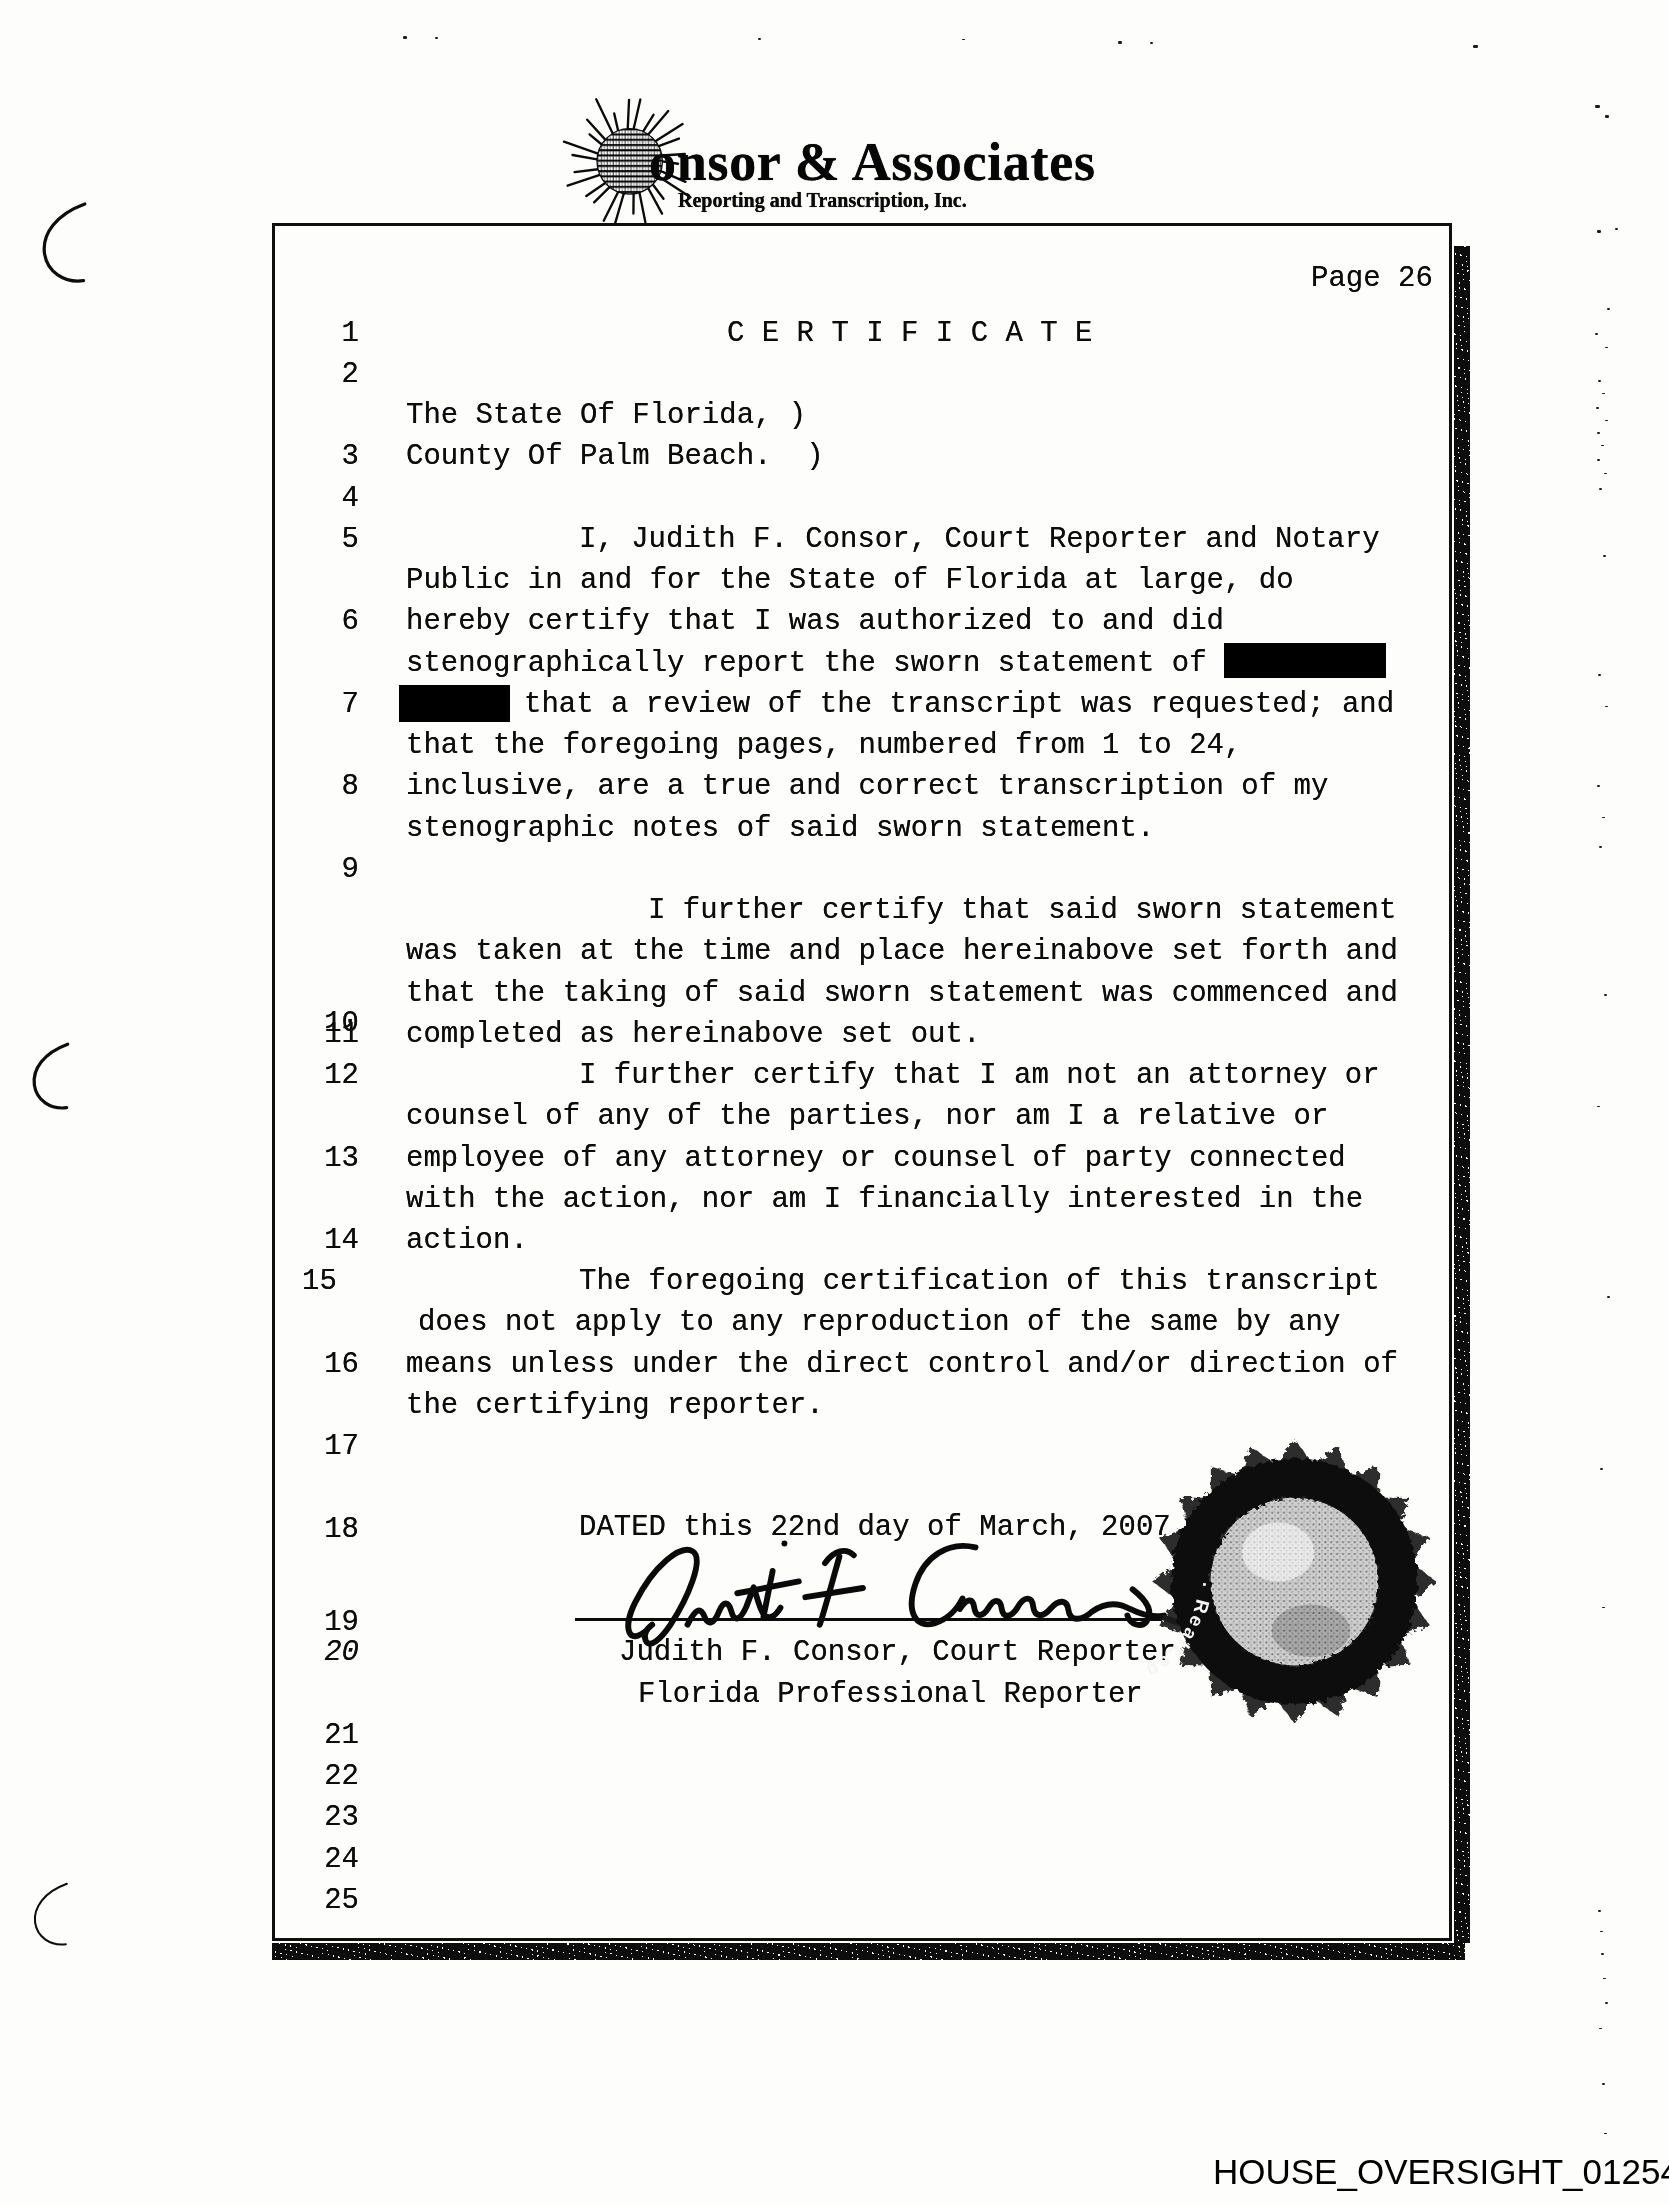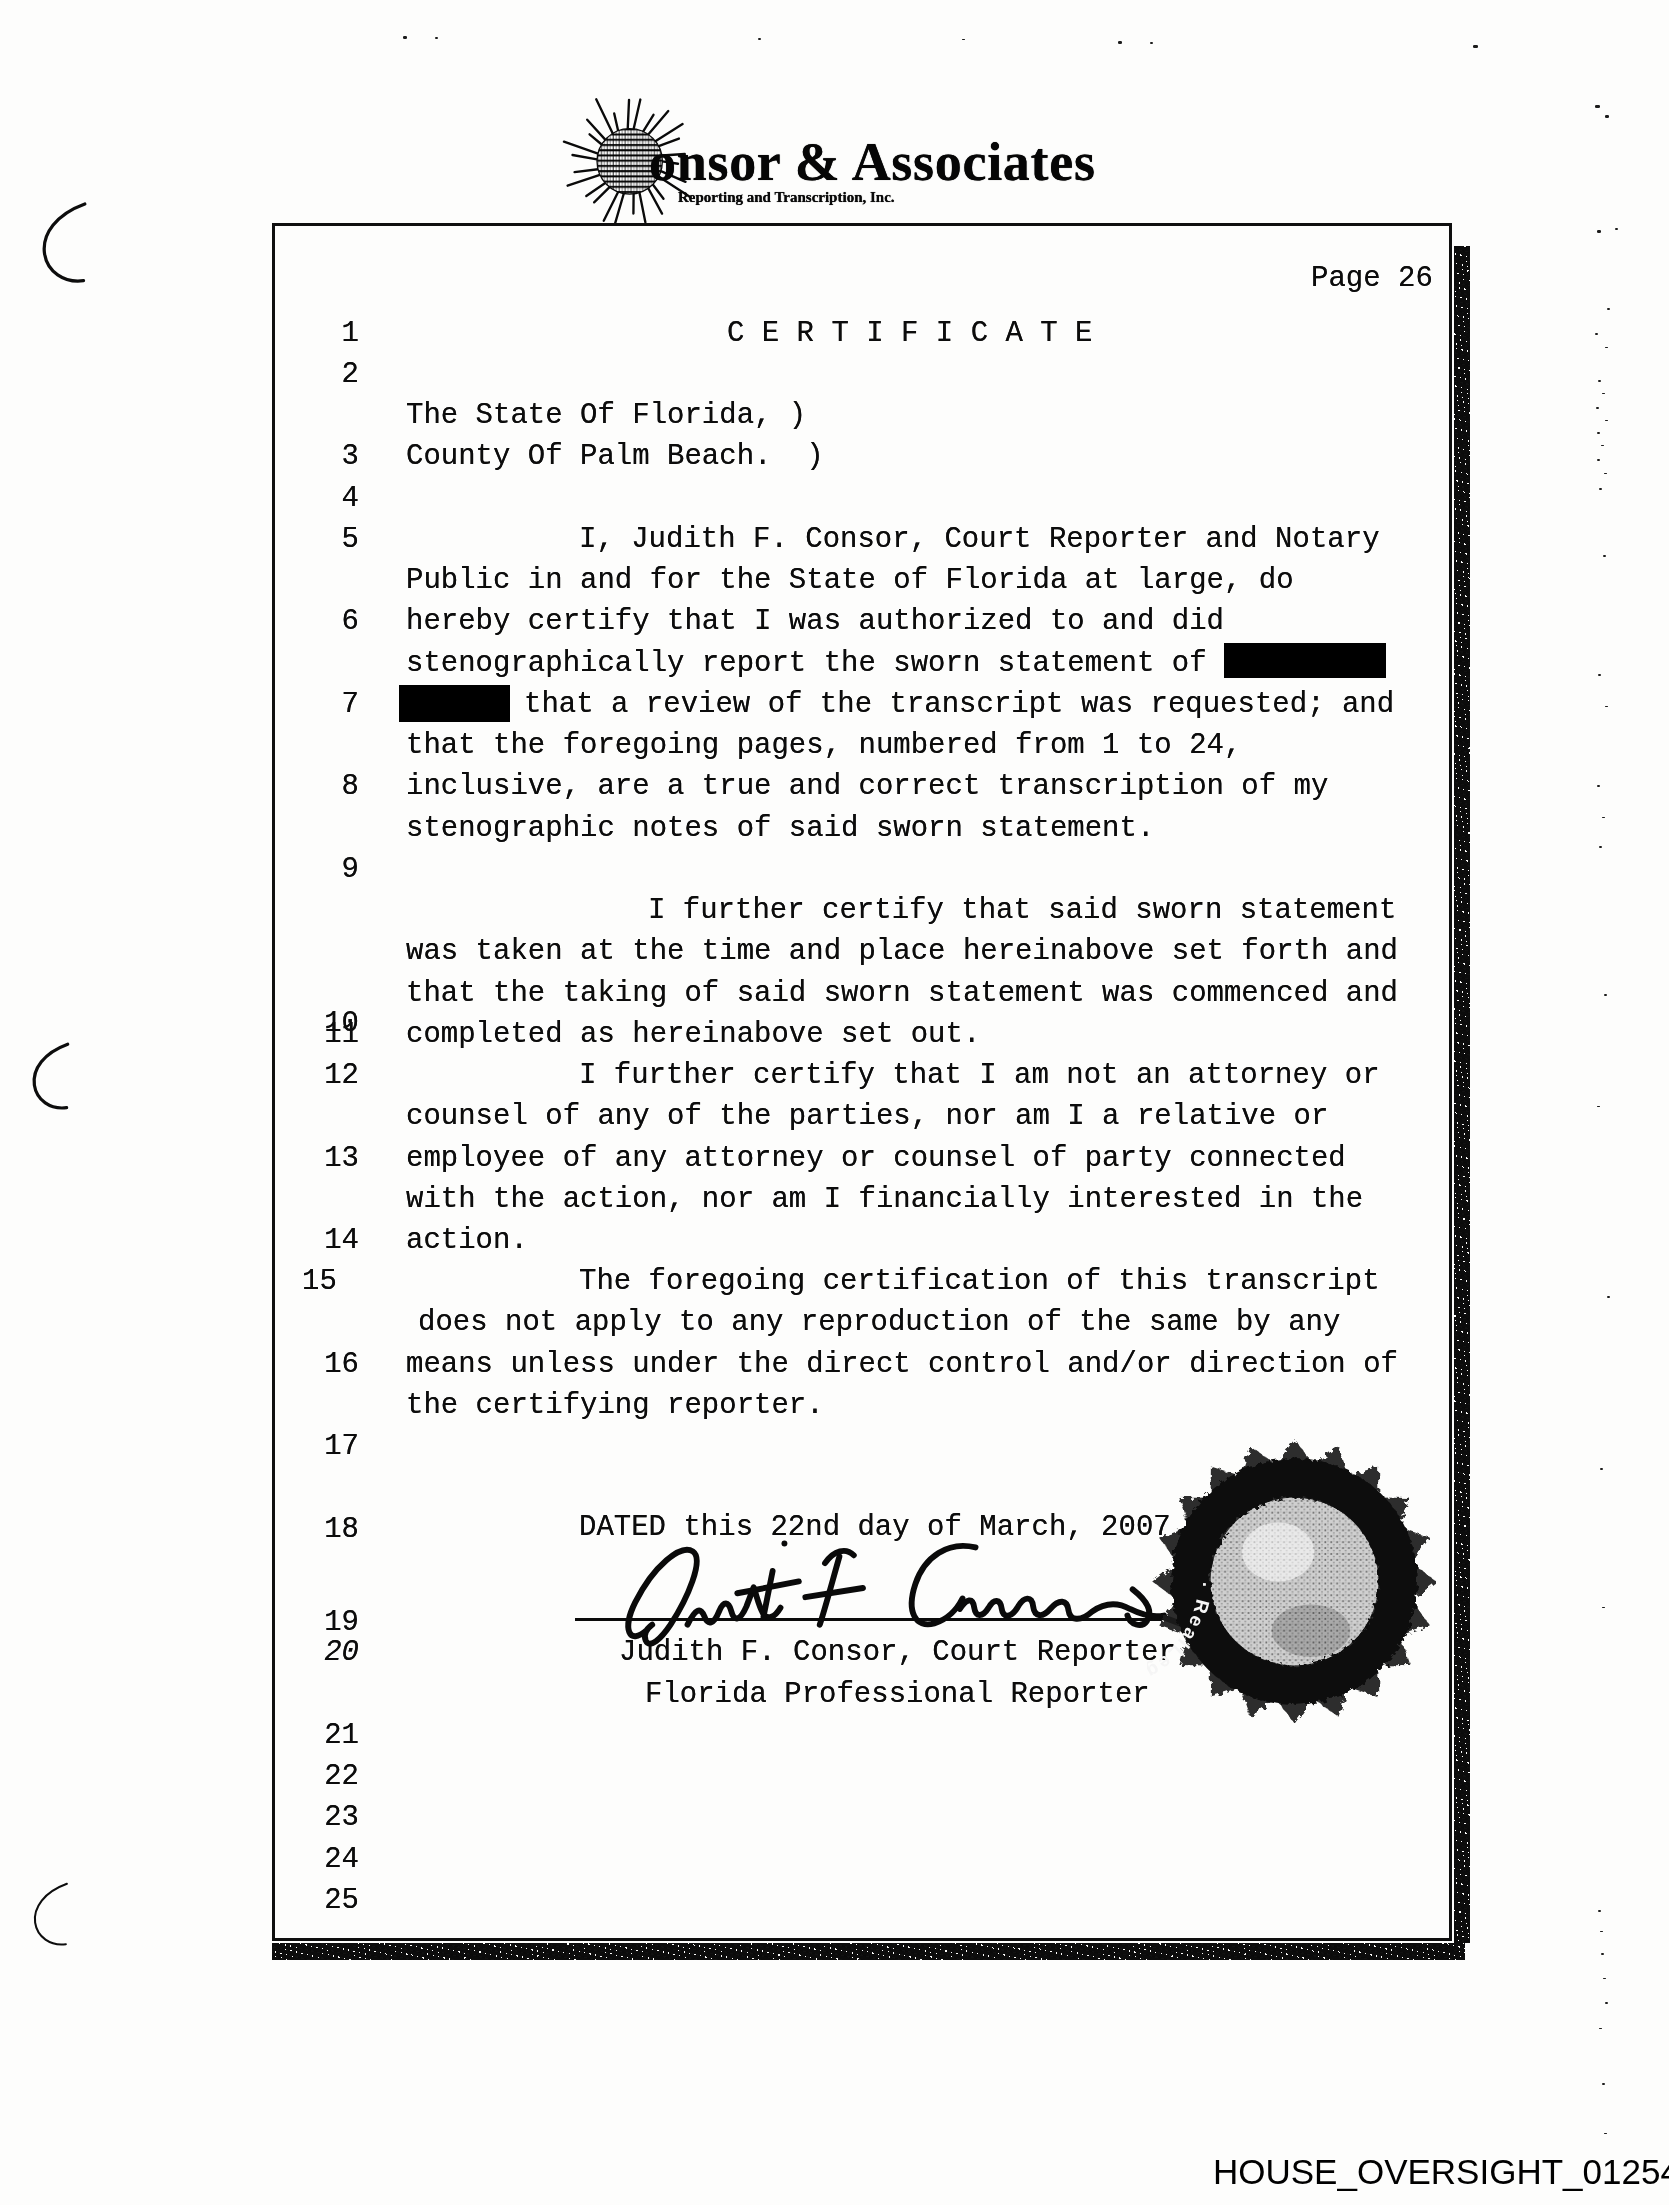--- a/index.html
+++ b/index.html
@@ -5,21 +5,21 @@
 <style>
   html,body{margin:0;padding:0;}
   body{width:1669px;height:2205px;position:relative;background:#fdfdfc;overflow:hidden;
        font-family:"Liberation Mono",monospace;}
   .abs{position:absolute;}
   
   .company{position:absolute;left:649px;top:135px;font-family:"Liberation Serif",serif;
            font-size:54px;font-weight:700;letter-spacing:0.7px;color:#060606;line-height:1;
            text-shadow:0 0 0.7px #000;}
   .subtitle{position:absolute;left:678px;top:190px;font-family:"Liberation Serif",serif;
-            font-size:15px;font-weight:700;color:#0a0a0a;line-height:1;text-shadow:0 0 0.7px #000;}
+            font-size:20px;font-weight:700;color:#0a0a0a;line-height:1;text-shadow:0 0 0.7px #000;}
   .pagelabel{position:absolute;left:1311px;top:264px;font:29px/1 "Liberation Mono",monospace;
              color:#0c0c0c;text-shadow:0 0 0.4px rgba(0,0,0,.8);}
   
   .frame{position:absolute;left:272px;top:223px;width:1180px;height:1718px;
          border:3.3px solid #0f0f0f;box-sizing:border-box;background:transparent;}
   .band{position:absolute;
         background:
          repeating-linear-gradient(13deg,#0c0c0c 0 3.3px,rgba(0,0,0,0) 3.3px 4.6px),
          repeating-linear-gradient(-64deg,#111 0 2.6px,rgba(0,0,0,0) 2.6px 5.9px),
          repeating-linear-gradient(83deg,#0a0a0a 0 3.9px,rgba(0,0,0,0) 3.9px 5.2px);}
@@ -140,21 +140,21 @@
       <div class="ltext" style="top: 1308px; left: 406px; margin-left: 12px;">does not apply to any reproduction of the same by any</div>
       <div class="lnum" style="top: 1350px;">16</div>
       <div class="ltext" style="top: 1350px; left: 406px;">means unless under the direct control and/or direction of</div>
       <div class="ltext" style="top: 1391px; left: 406px;">the certifying reporter.</div>
       <div class="lnum" style="top: 1432px;">17</div>
       <div class="ltext" style="top: 1473px; left: 579px; margin-top: 40px;">DATED this 22nd day of March, 2007.</div>
       <div class="lnum" style="top: 1515px;">18</div>
       <div class="lnum" style="top: 1608px;">19</div>
       <div class="lnum" style="top: 1638px; font-style: italic;">20</div>
       <div class="ltext" style="top: 1638px; left: 619px;">Judith F. Consor, Court Reporter</div>
-      <div class="ltext" style="top: 1680px; left: 638px; margin-left: 7px;">Florida Professional Reporter</div>
+      <div class="ltext" style="top: 1680px; left: 638px;">Florida Professional Reporter</div>
       <div class="lnum" style="top: 1721px;">21</div>
       <div class="lnum" style="top: 1762px;">22</div>
       <div class="lnum" style="top: 1803px;">23</div>
       <div class="lnum" style="top: 1845px;">24</div>
       <div class="lnum" style="top: 1886px;">25</div>
     </div>
 
   <div id="redact-layer">
       <div class="redact" style="left: 1224px; top: 643px; width: 162px; height: 35px;"></div>
       <div class="redact" style="left: 399px; top: 685px; width: 111px; height: 37px;"></div>

